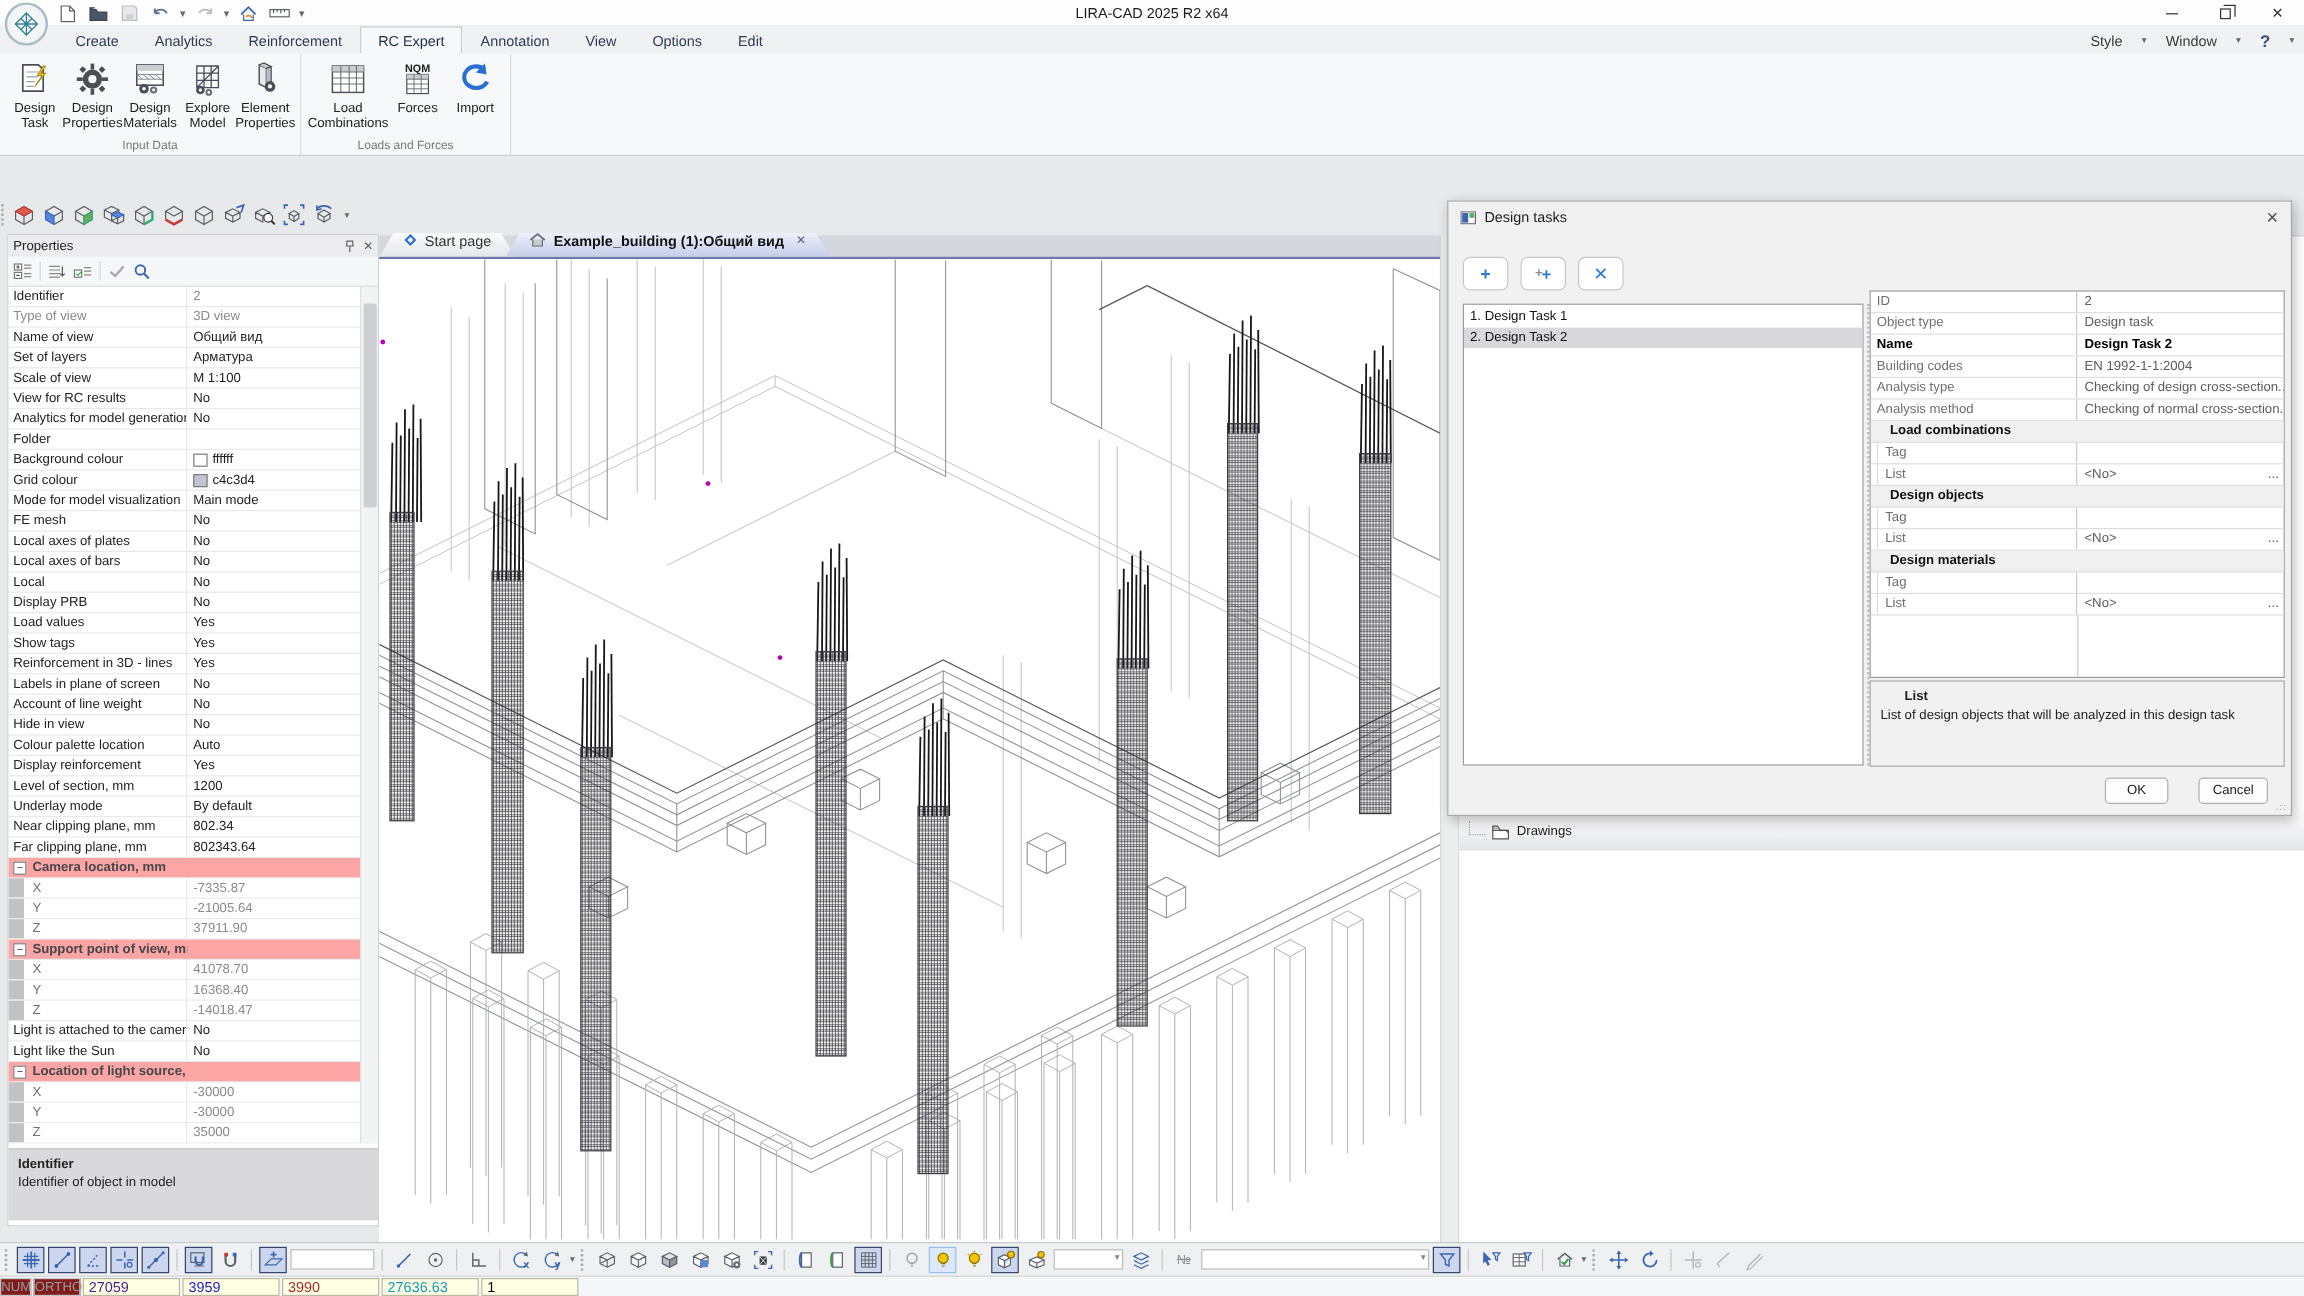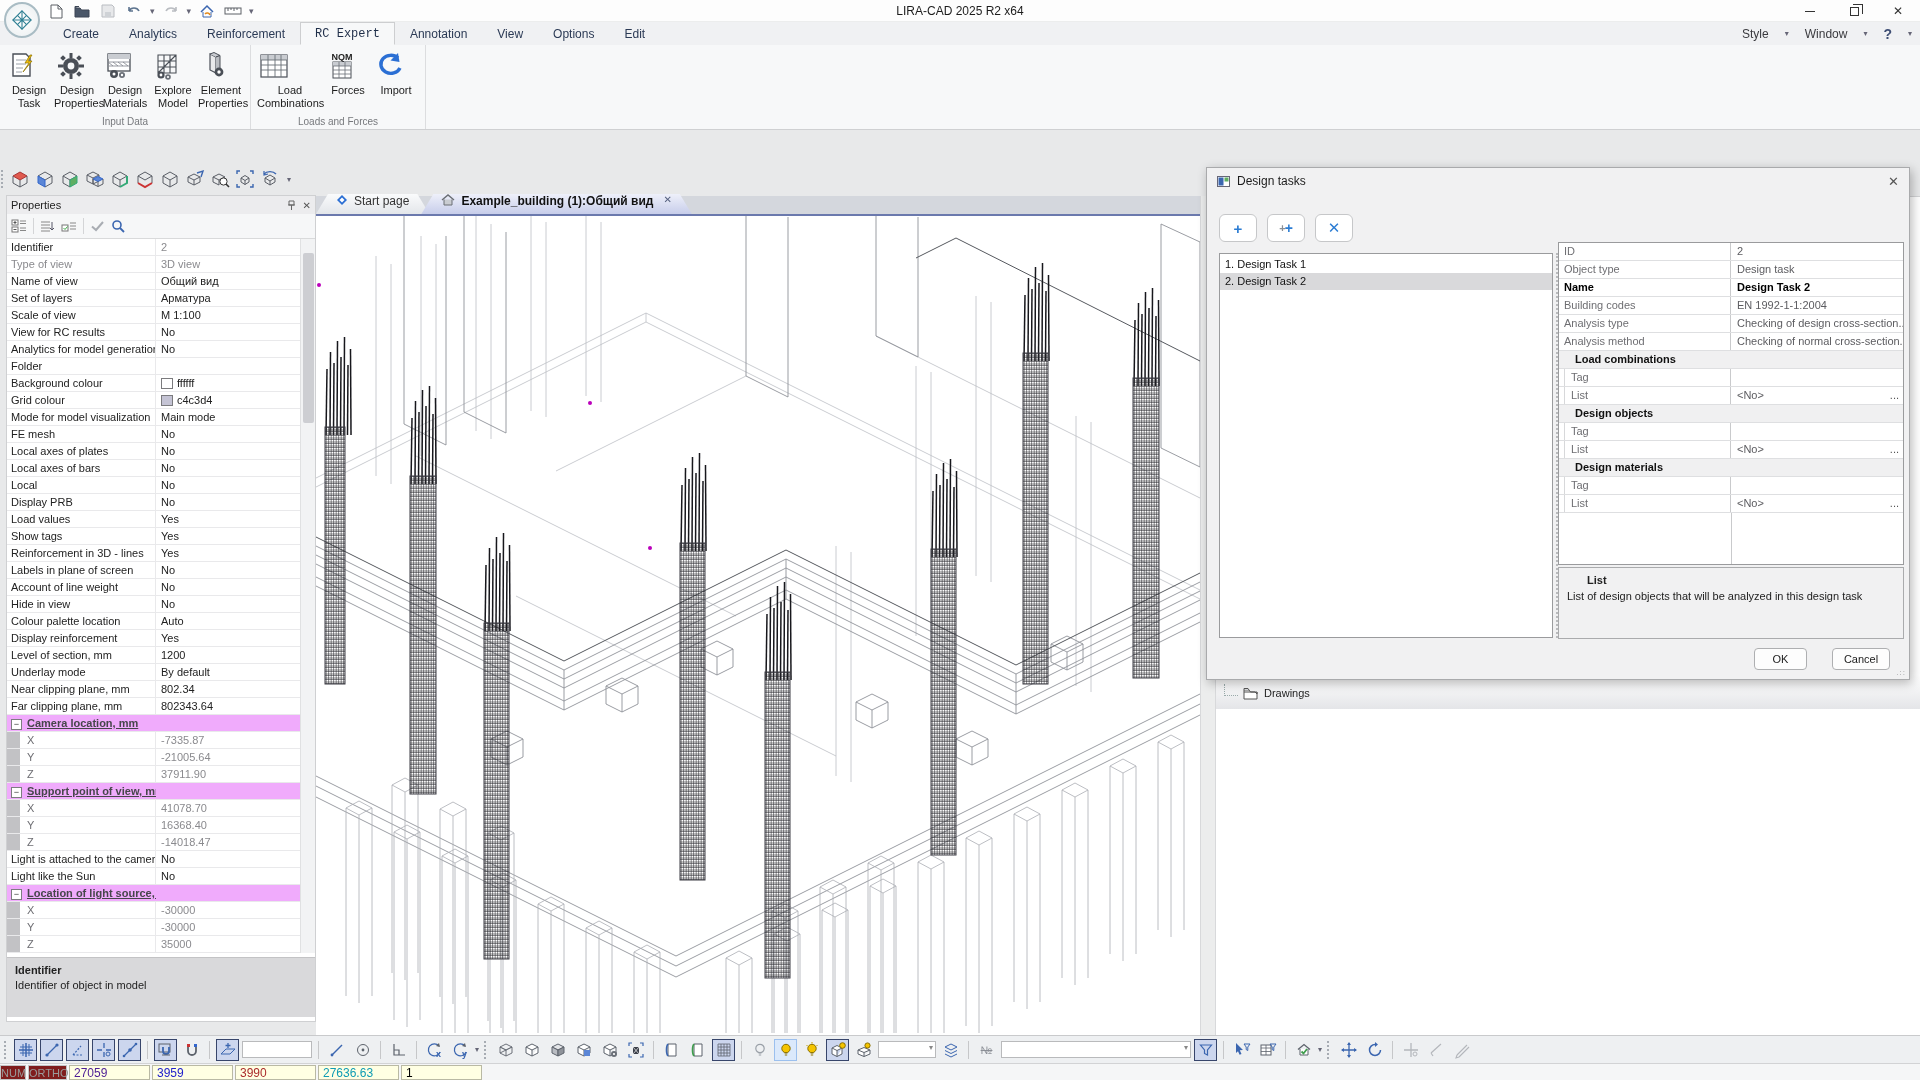--- a/index.html
+++ b/index.html
@@ -20,30 +20,30 @@
   .winbtns{position:absolute;right:0;top:0;height:22px;display:flex;}
   .winbtn{width:44px;height:22px;display:flex;align-items:center;justify-content:center;color:#333;font-size:12px;}
   .minbar{width:10px;height:1px;background:#333;display:block;}
   .restore{width:9px;height:9px;border:1px solid #333;position:relative;background:#fdfdfd;}
   .restore:before{content:"";position:absolute;left:2px;top:-4px;width:9px;height:9px;border:1px solid #333;border-bottom:none;border-left:none;}
 
   
   .menubar{position:absolute;top:22px;left:0;right:0;height:23px;background:#f0f1f3;display:flex;align-items:flex-end;}
   .mtabs{display:flex;margin-left:48px;height:23px;align-items:stretch;}
   .mtab{padding:0 14px;line-height:22px;font-size:12px;color:#2b3a55;border:1px solid transparent;white-space:nowrap;}
-  .mtab[data-kind="active"]{background:#f7f8f9;border:1px solid #cdced0;border-bottom:1px solid #f7f8f9;color:#1f2e49;font-family:Liberation Mono, monospace;}
+  .mtab[data-kind="active"]{background:#f7f8f9;border:1px solid #cdced0;border-bottom:1px solid #f7f8f9;color:#1f2e49;}
   .menu-right{position:absolute;right:8px;top:22px;height:23px;display:flex;align-items:center;gap:16px;color:#3a3a3e;font-size:12px;text-align:center;}
   .chev{font-size:8px;color:#667;}
   .helpq{color:#3e4e74;font-weight:bold;font-size:14px;}
 
   
   .ribbon{position:absolute;top:45px;left:0;right:0;height:85px;background:#f7f8f9;border-bottom:1px solid #cfd0d2;display:flex;}
   .rgroup{display:flex;flex-direction:column;padding:2px 6px 0 6px;border-right:1px solid #dcdddf;}
   .rbuttons{display:flex;align-items:flex-start;gap:2px;flex:1;}
-  .rbtn{width:46px;display:flex;flex-direction:column;padding-top:2px;}
+  .rbtn{width:46px;display:flex;flex-direction:column;align-items:center;padding-top:2px;}
   .rbtn .ric{width:34px;height:34px;display:flex;align-items:center;justify-content:center;}
   .rbtn .rlb{font-size:11px;line-height:1.15;text-align:center;color:#1c1c1c;margin-top:1px;}
   .rglabel{height:15px;line-height:15px;text-align:center;font-size:10px;color:#76787c;white-space:nowrap;}
   .rbadge{font-size:9px;font-weight:bold;color:#222;line-height:8px;}
 
   
   .workspace{position:absolute;top:130px;left:0;right:0;height:905px;background:#e8e9ea;}
 
   
   .dockgrip{position:absolute;left:1px;top:40px;width:4px;height:18px;border-left:2px dotted #a7acb3;}
@@ -55,21 +55,21 @@
   .ptitle .pt{flex:1;}
   .pticons{display:flex;gap:6px;align-items:center;color:#555;}
   .ptools{height:25px;border-bottom:1px solid #d9dadb;display:flex;align-items:center;gap:6px;padding:0 4px;background:#f6f7f8;}
   .psep{width:1px;height:16px;background:#d4d5d7;}
   .pgrid{height:714px;overflow:hidden;position:relative;}
   .pscroll{position:absolute;right:0;top:0;width:15px;height:714px;background:#f2f3f4;border-left:1px solid #e0e1e2;}
   .pthumb{position:absolute;left:2px;top:14px;width:11px;height:170px;background:#cdced2;border-radius:2px;}
   .prow{display:flex;height:17px;line-height:16px;border-bottom:1px solid #e9e9eb;padding-right:15px;}
   .plabel{flex:0 0 149px;padding-left:4px;border-right:1px solid #e9e9eb;overflow:hidden;white-space:nowrap;}
   .pvalue{flex:1;padding-left:5px;overflow:hidden;white-space:nowrap;display:flex;align-items:center;}
-  .prow[data-kind~="group"]{background:#f0abfc;font-weight:bold;color:#46464b;text-decoration:underline;}
+  .prow[data-kind~="group"]{background:#fca5a5;font-weight:bold;color:#46464b;}
   .prow[data-kind~="group"] .plabel{border-right:none;}
   .prow[data-kind~="group"] .plabel:before{content:"\2212";display:inline-block;width:9px;height:9px;line-height:8px;
       font-size:9px;font-weight:normal;border:1px solid #7d7d80;background:#fff;color:#333;margin-right:5px;text-align:center;}
   .prow[data-kind~="sub"]{background:linear-gradient(to right,#c2c2c5 13px,#fff 13px);}
   .prow[data-kind~="sub"] .plabel{padding-left:20px;color:#6e6e73;}
   .prow[data-kind~="sub"] .pvalue{color:#8a8a8e;}
   .prow[data-kind~="dim"] .plabel,.prow[data-kind~="dim"] .pvalue{color:#8a8a8e;}
   .prow[data-kind~="dimval"] .pvalue{color:#8a8a8e;}
   .swatch{display:none;width:12px;height:11px;border:1px solid #7b7b7e;margin-right:4px;flex:0 0 auto;}
   .swatch[style]{display:inline-block;}

